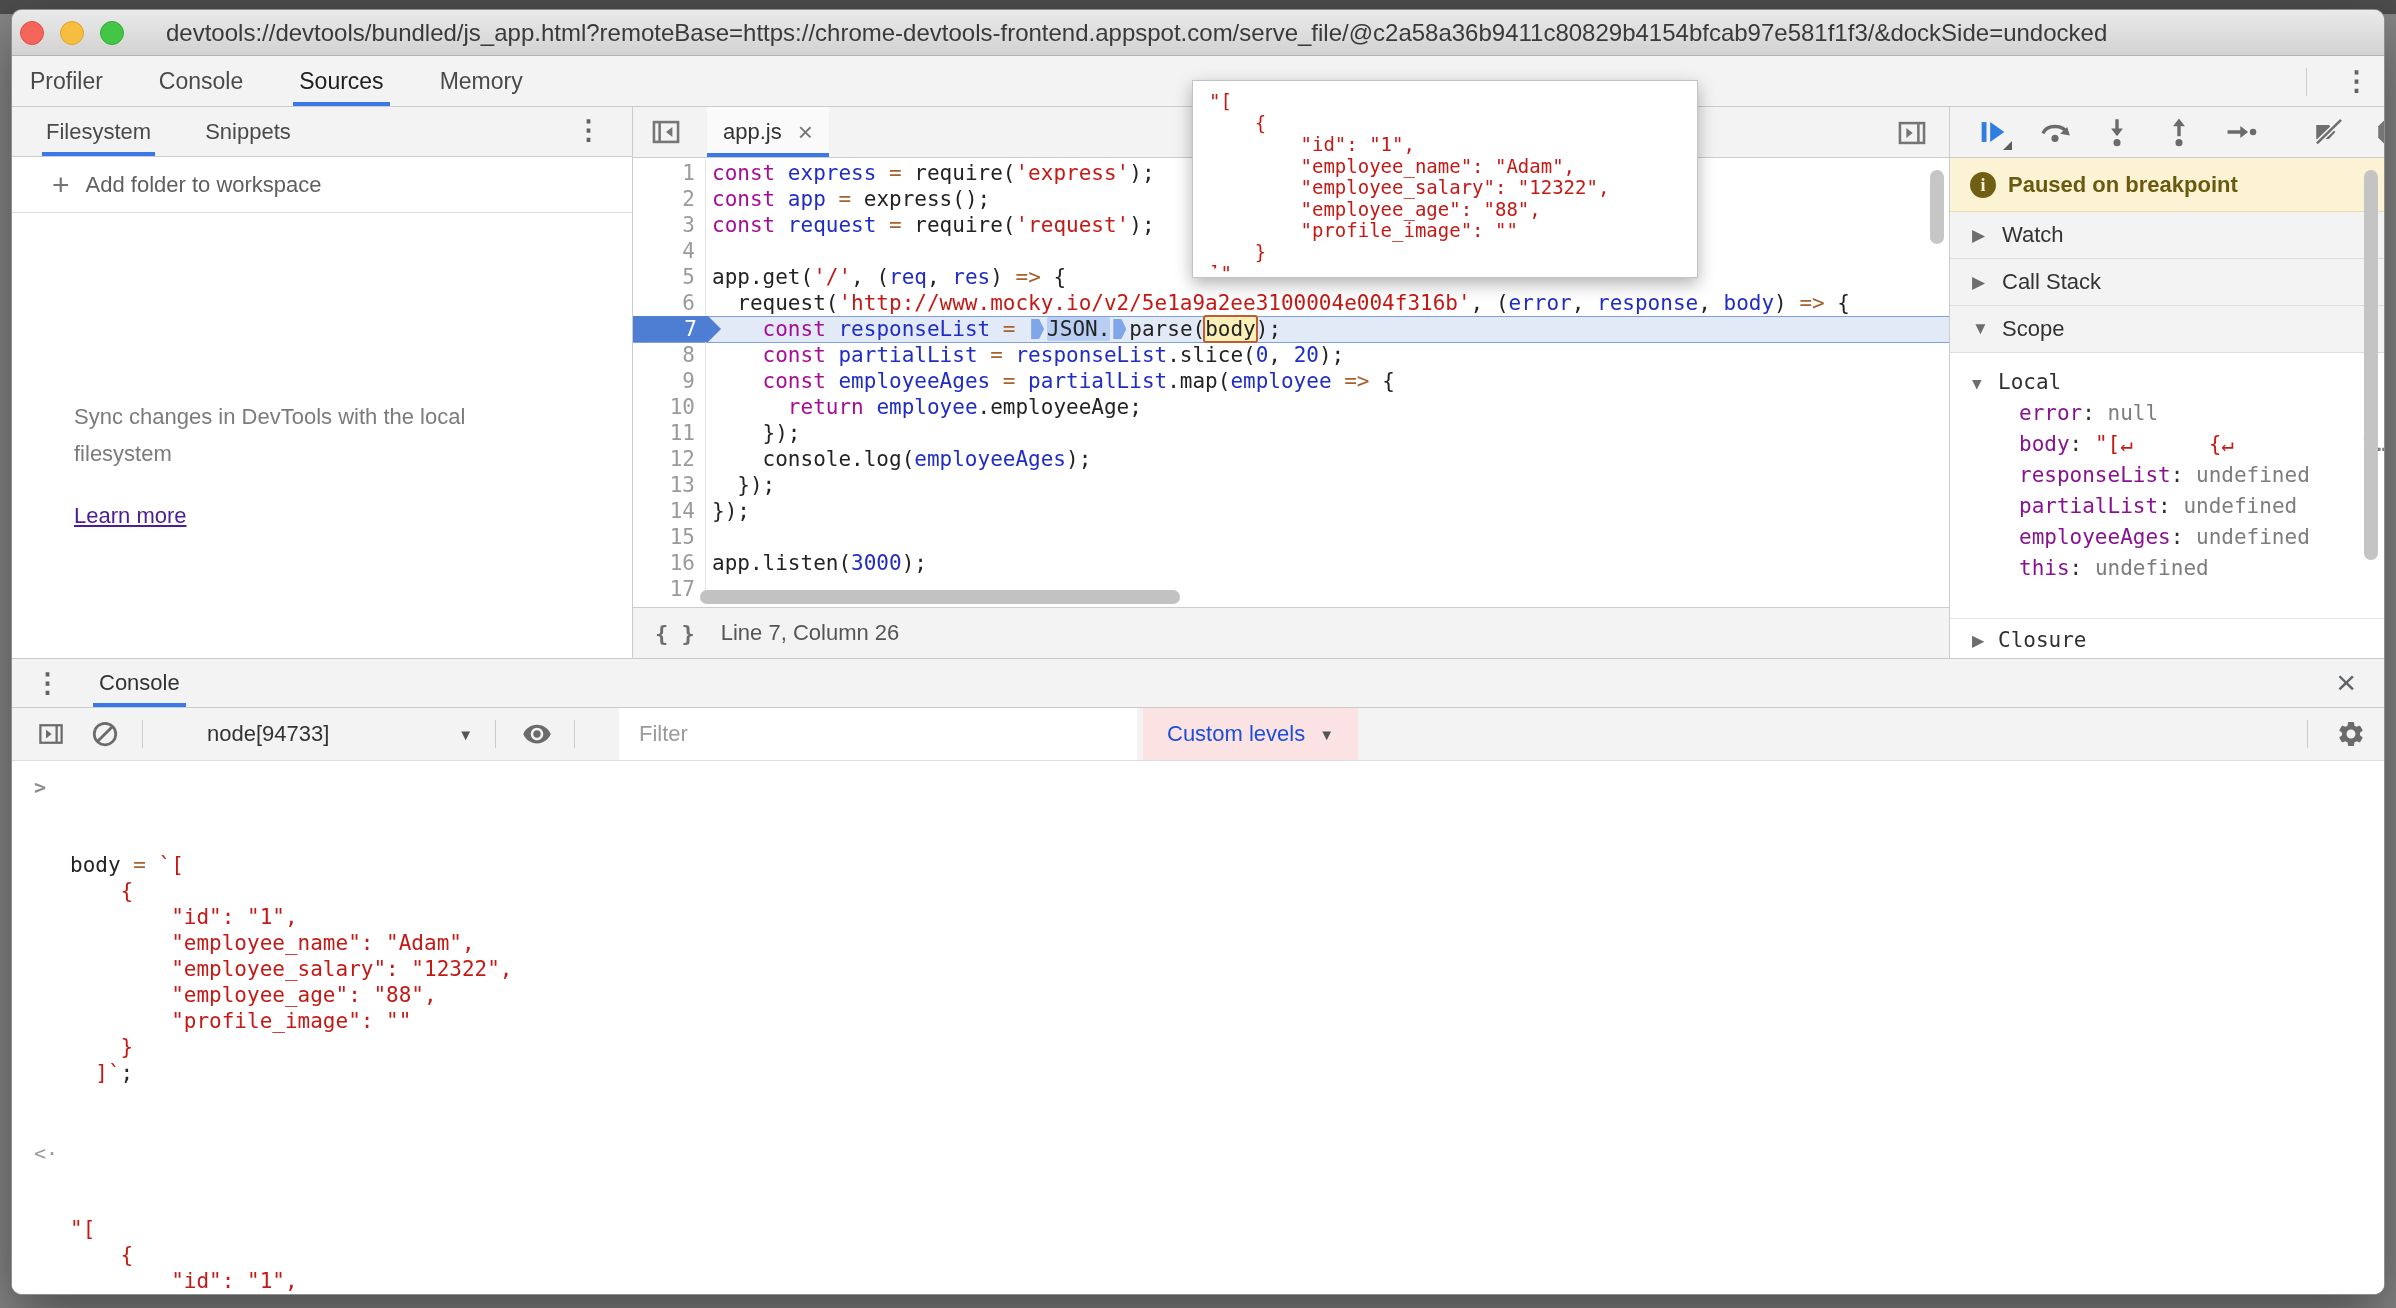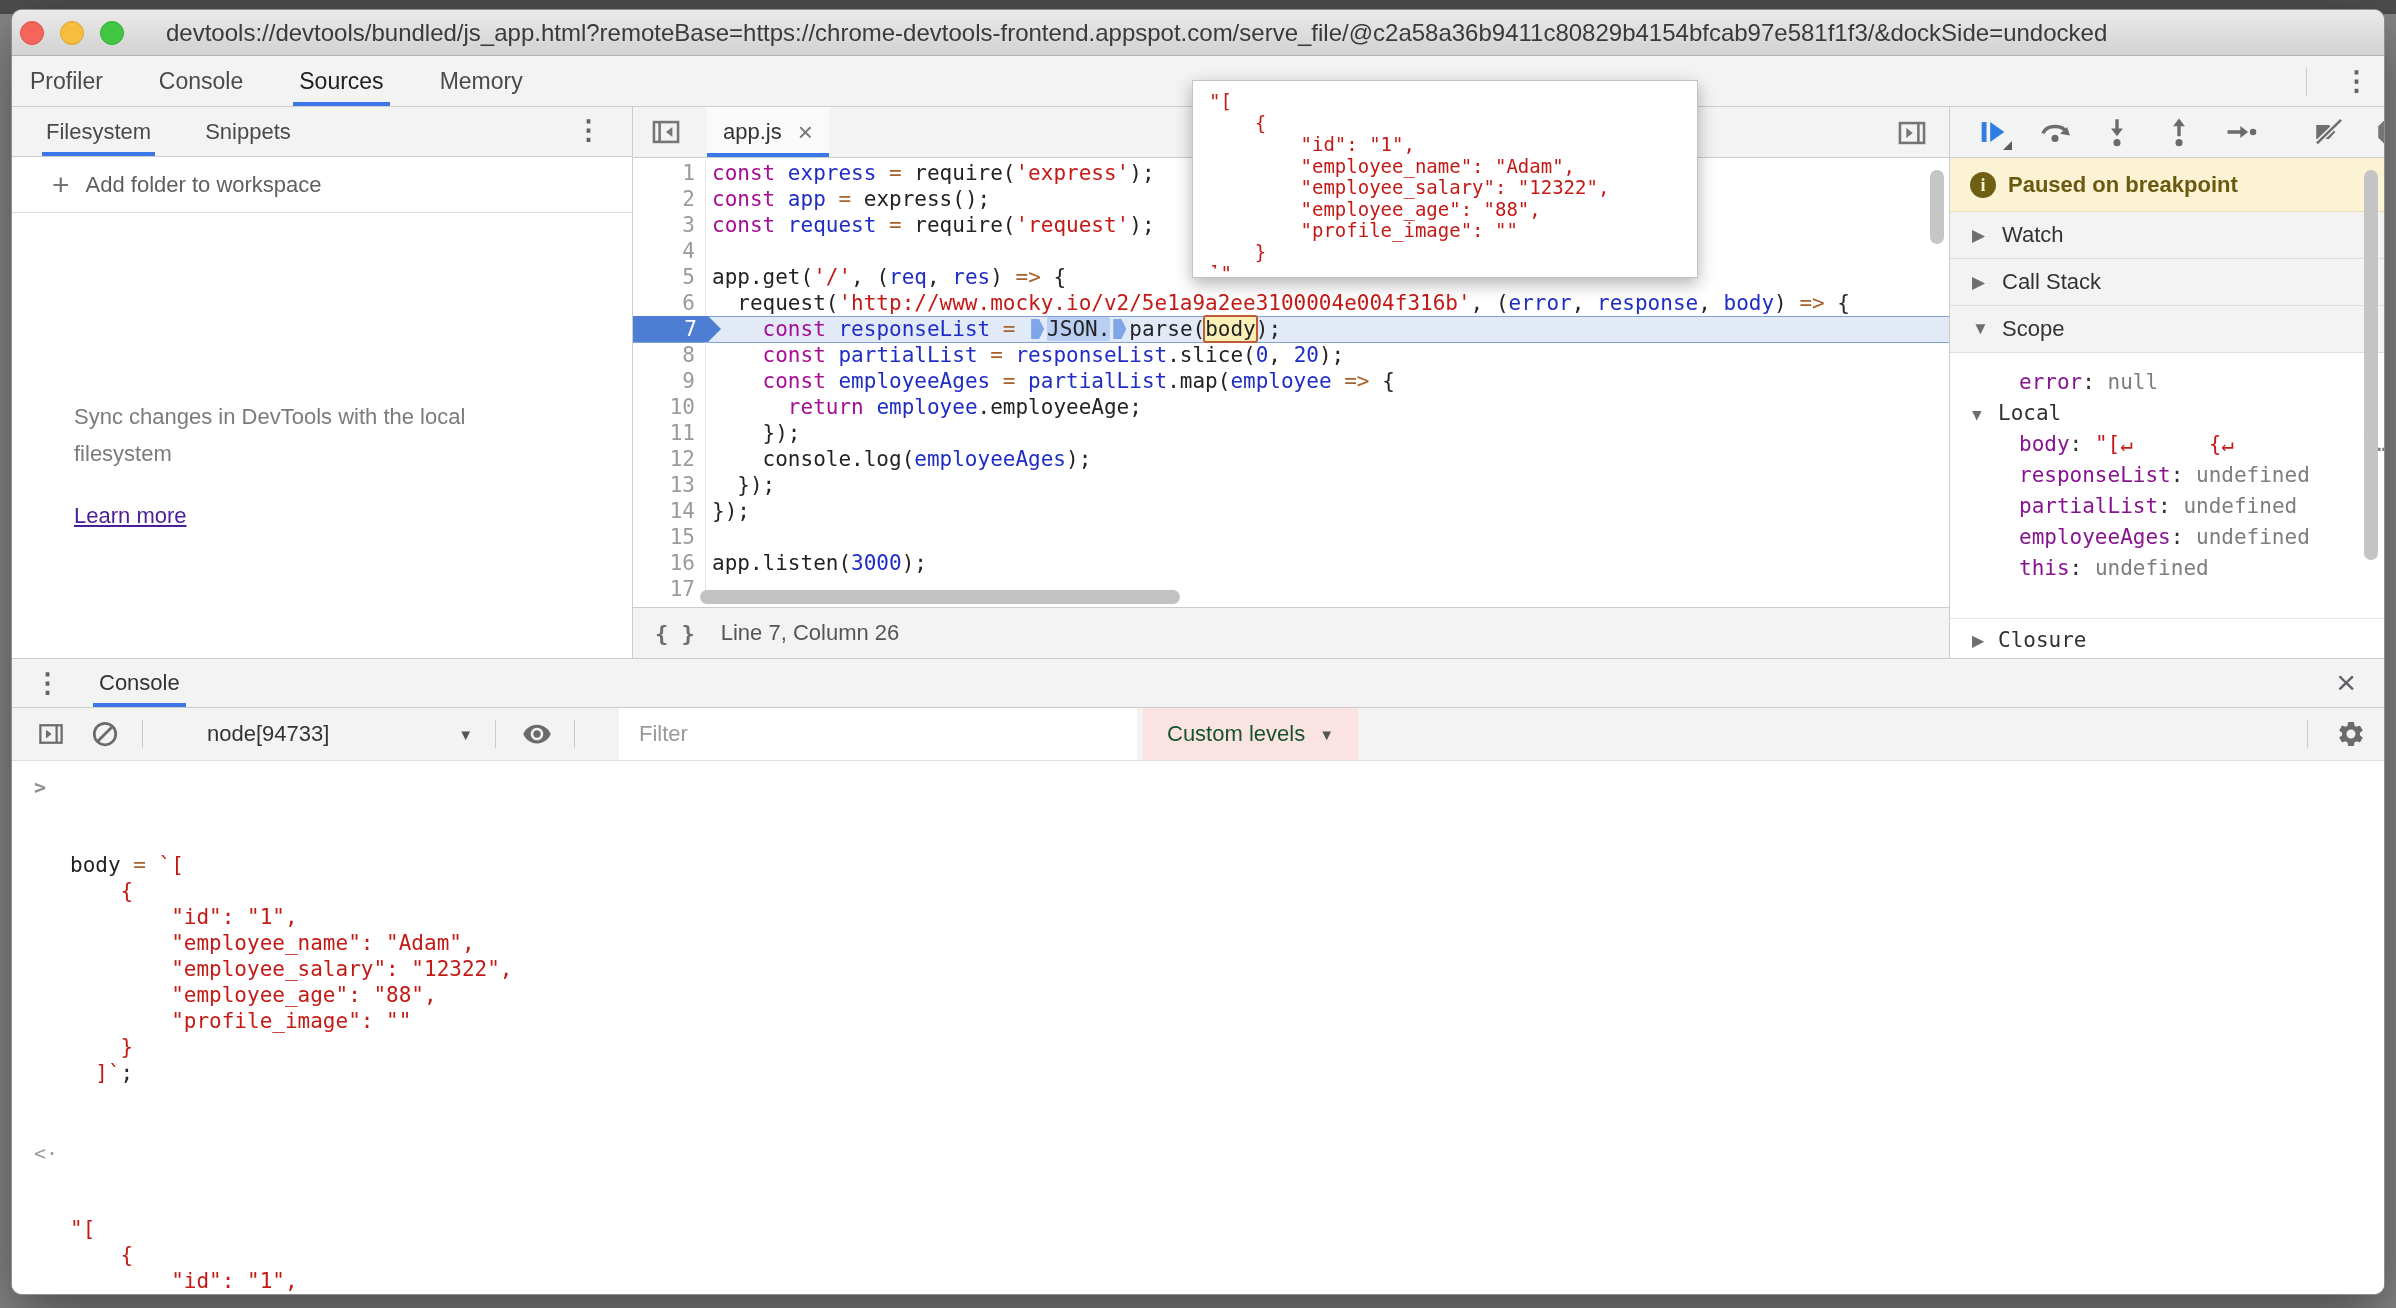--- a/index.html
+++ b/index.html
@@ -105,21 +105,21 @@
   .cclose{position:absolute;right:20px;top:4px;font-size:34px;color:#5f6368;padding:0 8px}
   .ctoolbar{height:53px;background:#f3f3f3;border-bottom:1px solid #ddd;display:flex;align-items:center;position:relative}
   .cicon{width:30px;height:30px;margin-left:24px;flex:none}
   .nodectx{display:flex;align-items:center;margin-left:42px;width:266px;justify-content:space-between}
   .nodectx .lbl{font-size:22px;color:#333}
   .ddarrow{font-size:15px;color:#555}
   .filterwrap{height:100%;background:#fff;margin-left:22px;width:518px;display:flex;align-items:center}
   .filterwrap input{border:none;outline:none;width:100%;height:100%;font-size:22px;padding-left:20px;color:#333;background:transparent;font-family:"Liberation Sans",sans-serif}
   .filterwrap input::placeholder{color:#9a9a9a}
   .customlv{height:100%;background:#fbe3e3;display:flex;align-items:center;padding:0 24px;margin-left:6px}
-  .customlv .lbl{font-size:22px;color:#14532d;margin-right:14px}
+  .customlv .lbl{font-size:22px;color:#1d4ed8;margin-right:14px}
   .ctoolbar .right{position:absolute;right:0;top:0;height:100%;display:flex;align-items:center;padding-right:18px}
   .cbody{position:absolute;left:0;top:103px;width:100%;bottom:0;background:#fff;font:21px/26px "DejaVu Sans Mono",monospace}
   .cmsg{position:relative;padding-left:58px;white-space:pre}
   .cmsg.echo{padding-top:12px}
   .cmark{position:absolute;left:22px;font:bold 20px/26px "DejaVu Sans Mono",monospace;color:#8e8e8e}
   .cmsg.echo .cmark{top:12px}
   .cmsg.result .cmark{top:2px;font-weight:normal;color:#9a9a9a}
   
   .tooltip{position:absolute;left:1180px;top:70px;width:506px;height:198px;background:#fff;border:1px solid #c3c3c3;
            box-shadow:0 6px 16px rgba(0,0,0,.3);padding:10px 16px;z-index:50;overflow:hidden}
@@ -284,22 +284,22 @@
       </div>
       <div class="sec">
         <span class="tri">▶</span>
         <span>Call Stack</span>
       </div>
       <div class="sec open">
         <span class="tri">▼</span>
         <span>Scope</span>
       </div>
       <div class="scopebody">
+          <div class="cl local"><span class="tk-arr">▼</span><span class="tk-dark">Local</span></div>
           <div class="cl v"><span class="tk-skey">error</span><span class="tk-dark">: </span><span class="tk-sval">null</span></div>
-          <div class="cl local"><span class="tk-arr">▼</span><span class="tk-dark">Local</span></div>
           <div class="cl v"><span class="tk-skey">body</span><span class="tk-dark">: </span><span class="tk-str">"[↵</span><span class="tk-sval">      </span><span class="tk-str">{↵</span><span class="tk-sval">          </span><span class="tk-str">"</span><span class="tk-sval">…</span></div>
           <div class="cl v"><span class="tk-skey">responseList</span><span class="tk-dark">: </span><span class="tk-sval">undefined</span></div>
           <div class="cl v"><span class="tk-skey">partialList</span><span class="tk-dark">: </span><span class="tk-sval">undefined</span></div>
           <div class="cl v"><span class="tk-skey">employeeAges</span><span class="tk-dark">: </span><span class="tk-sval">undefined</span></div>
           <div class="cl v"><span class="tk-skey">this</span><span class="tk-dark">: </span><span class="tk-sval">undefined</span></div>
         </div>
       <div class="closure">
         <span class="tri">▶</span>
         <span>Closure</span>
       </div>

